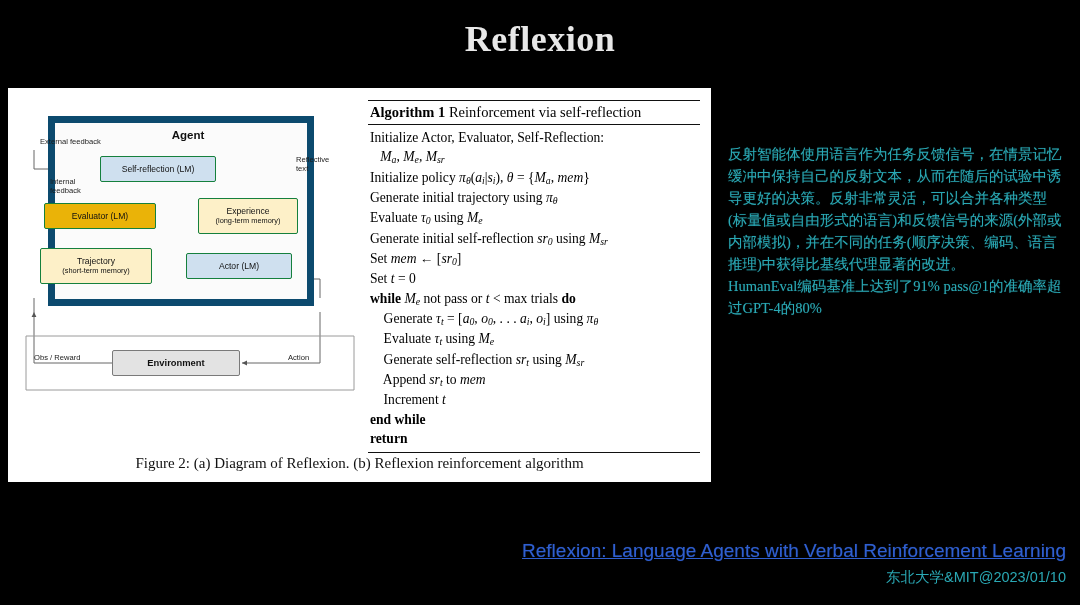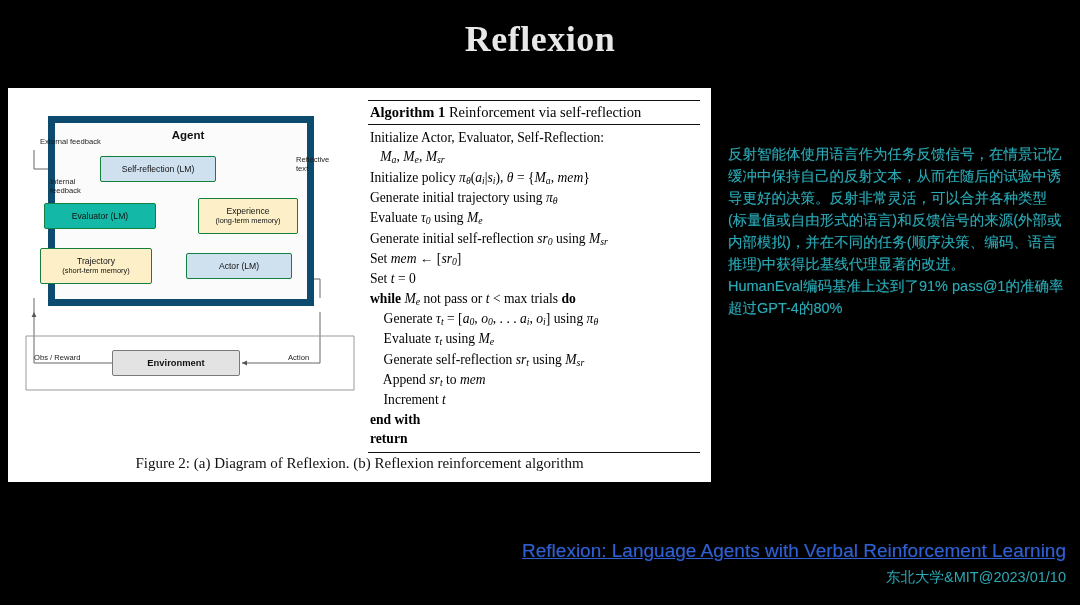--- a/index.html
+++ b/index.html
@@ -57,21 +57,21 @@
     color: #111;
     display: flex;
     flex-direction: column;
     align-items: center;
     justify-content: center;
     text-align: center;
     padding: 2px 3px;
   }
   .node .sub { font-size: 7.4px; }
   .n-selfref { left: 80px; top: 58px; width: 116px; height: 26px; background: #cfe0ef; }
-  .n-eval    { left: 24px; top: 105px; width: 112px; height: 26px; background: #14b8a6; }
+  .n-eval    { left: 24px; top: 105px; width: 112px; height: 26px; background: #eab308; }
   .n-exp     { left: 178px; top: 100px; width: 100px; height: 36px; background: #fdf0c8; }
   .n-traj    { left: 20px; top: 150px; width: 112px; height: 36px; background: #fdf0c8; }
   .n-actor   { left: 166px; top: 155px; width: 106px; height: 26px; background: #cfe0ef; }
   .n-env     { left: 92px; top: 252px; width: 128px; height: 26px; background: #e3e3e3; border:1px solid #7a7a7a; font-weight: bold; font-size: 9.4px;}
   .tag {
     position: absolute;
     font-size: 7.6px; color: #1b1b1b; line-height: 1.15;
   }
   .t-ext  { left: 20px; top: 40px; }
   .t-int  { left: 30px; top: 80px; }
@@ -117,21 +117,21 @@
   
   .annot {
     position: absolute;
     left: 728px; top: 143px;
     width: 336px;
     font-size: 14.5px;
     line-height: 1.52;
     color: #2aa8b4;
     text-shadow: 0 0 1px rgba(42,168,180,0.45);
   }
-  .annot p { margin: 0; }
+  .annot p { margin: 0; font-family: Liberation Serif, serif; }
 
   
   .paper-link {
     position: absolute;
     right: 14px; top: 540px;
     font-size: 19px;
     color: #2f5fd0;
     text-decoration: underline;
     text-shadow: 0 0 1px rgba(47,95,208,0.5);
     cursor: pointer;
@@ -238,21 +238,21 @@
       <div class="algo-line">Evaluate <span class="it">τ<span class="sub">0</span></span> using <span class="it">M<span class="sub">e</span></span></div>
       <div class="algo-line">Generate initial self-reflection <span class="it">sr<span class="sub">0</span></span> using <span class="it">M<span class="sub">sr</span></span></div>
       <div class="algo-line">Set <span class="it">mem</span> ← [<span class="it">sr<span class="sub">0</span></span>]</div>
       <div class="algo-line">Set <span class="it">t</span> = 0</div>
       <div class="algo-line"><span class="bd">while</span> <span class="it">M<span class="sub">e</span></span> not pass or <span class="it">t</span> &lt; max trials <span class="bd">do</span></div>
       <div class="algo-line">    Generate <span class="it">τ<span class="sub">t</span></span> = [<span class="it">a<span class="sub">0</span></span>, <span class="it">o<span class="sub">0</span></span>, . . . <span class="it">a<span class="sub">i</span></span>, <span class="it">o<span class="sub">i</span></span>] using <span class="it">π<span class="sub">θ</span></span></div>
       <div class="algo-line">    Evaluate <span class="it">τ<span class="sub">t</span></span> using <span class="it">M<span class="sub">e</span></span></div>
       <div class="algo-line">    Generate self-reflection <span class="it">sr<span class="sub">t</span></span> using <span class="it">M<span class="sub">sr</span></span></div>
       <div class="algo-line">    Append <span class="it">sr<span class="sub">t</span></span> to <span class="it">mem</span></div>
       <div class="algo-line">    Increment <span class="it">t</span></div>
-      <div class="algo-line"><span class="bd">end with</span></div>
+      <div class="algo-line"><span class="bd">end while</span></div>
       <div class="algo-line"><span class="bd">return</span></div>
     </div>
     <div class="rule-bot"></div>
   </div>
 
   <div class="caption">Figure 2: (a) Diagram of Reflexion. (b) Reflexion reinforcement algorithm</div>
 </div>
 
 <div class="annot">
   <p>反射智能体使用语言作为任务反馈信号，在情景记忆缓冲中保持自己的反射文本，从而在随后的试验中诱导更好的决策。反射非常灵活，可以合并各种类型(标量值或自由形式的语言)和反馈信号的来源(外部或内部模拟)，并在不同的任务(顺序决策、编码、语言推理)中获得比基线代理显著的改进。</p>

